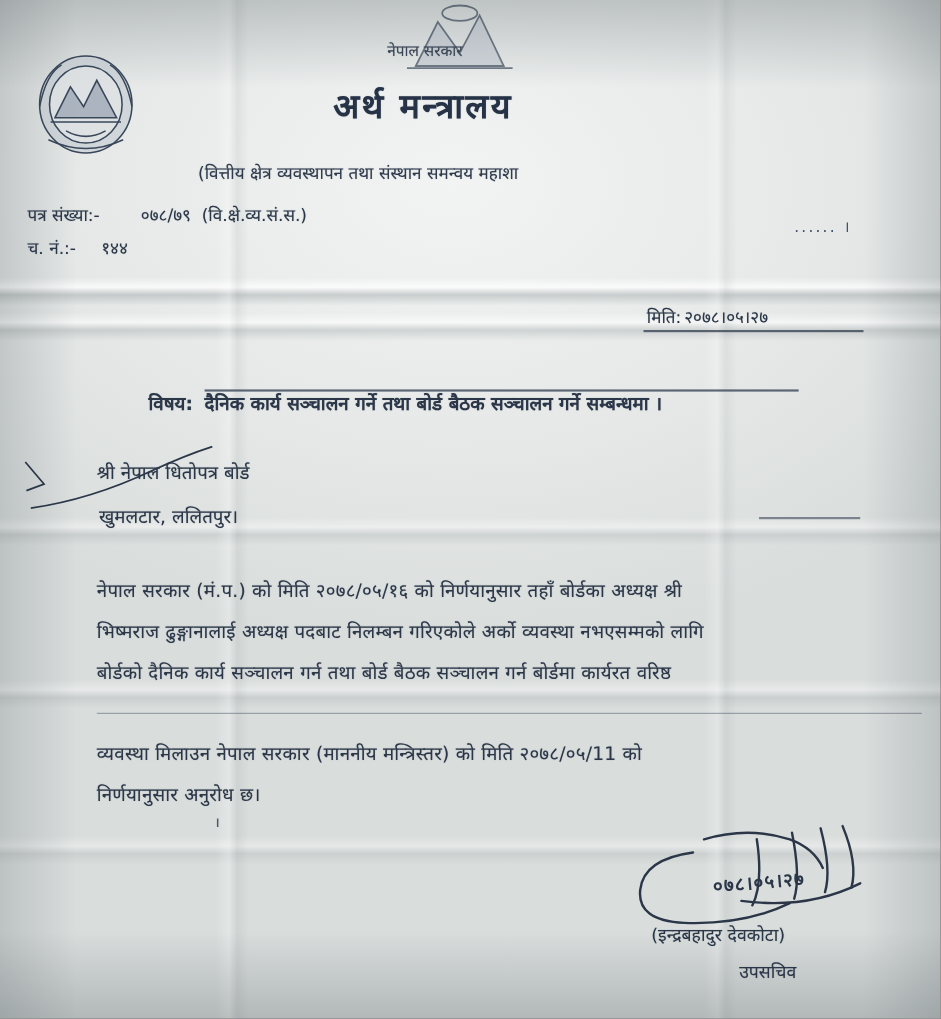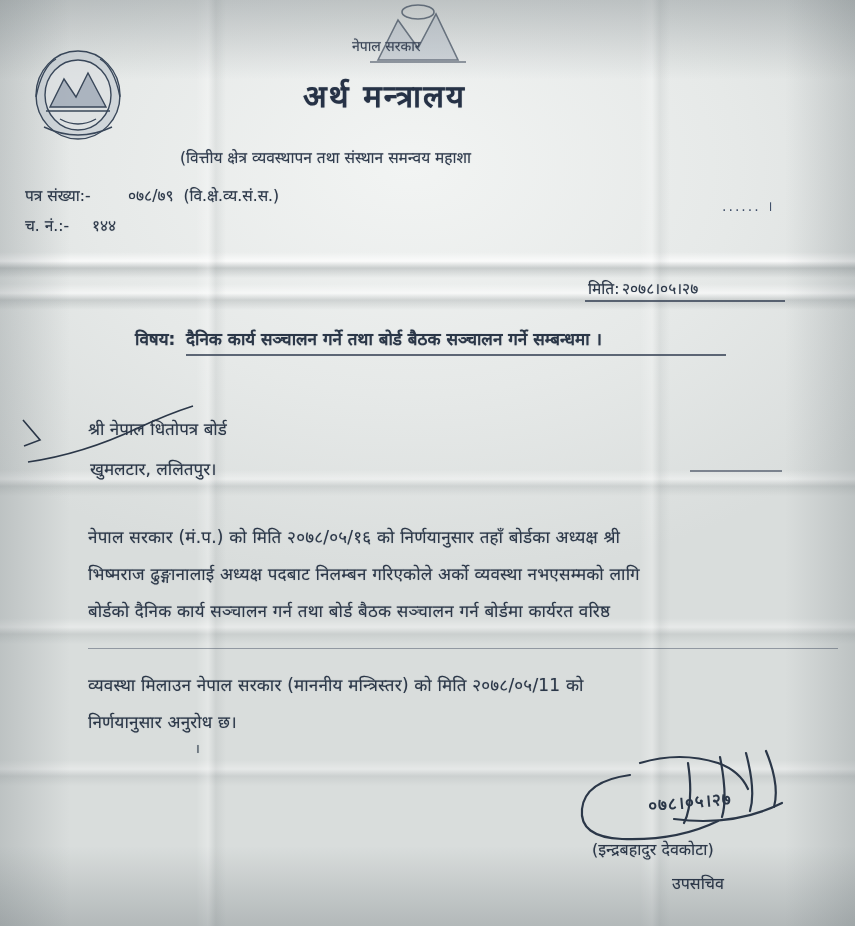--- a/index.html
+++ b/index.html
@@ -66,20 +66,21 @@
     color: #3a4557;
   }
   .hdr-dept {
     font-size: 15.5px;
     color: #2f3b4d;
   }
   .meta { font-size: 15.5px; }
   .subject {
     font-size: 17px;
     font-weight: 700;
+    margin-top: 28px;
   }
   .addr { font-size: 17px; }
   .body-line {
     font-size: 17px;
     letter-spacing: .2px;
   }
   .sig-name { font-size: 16px; }
   .sig-post { font-size: 16px; }
 
   .underline {

